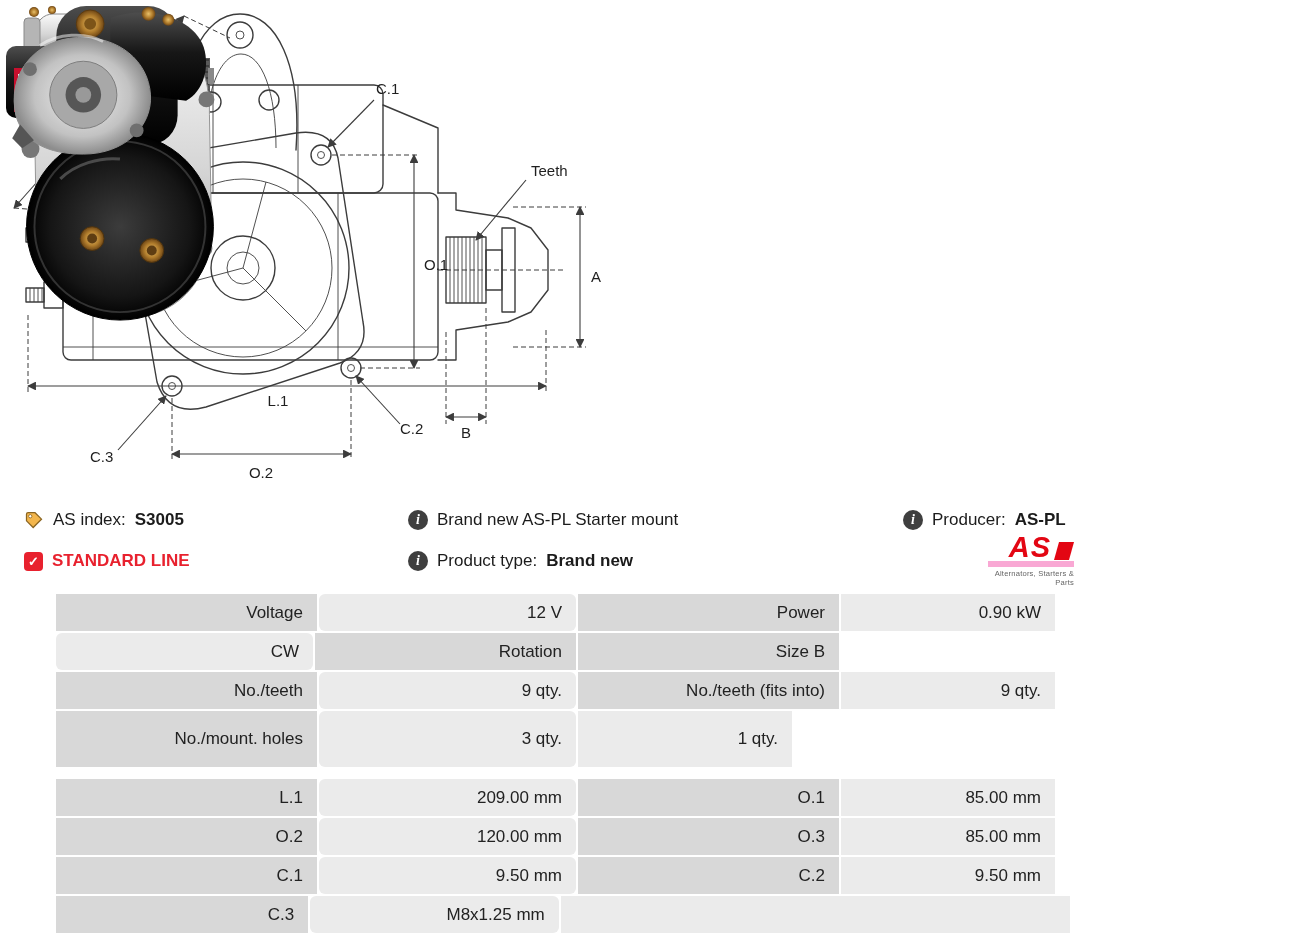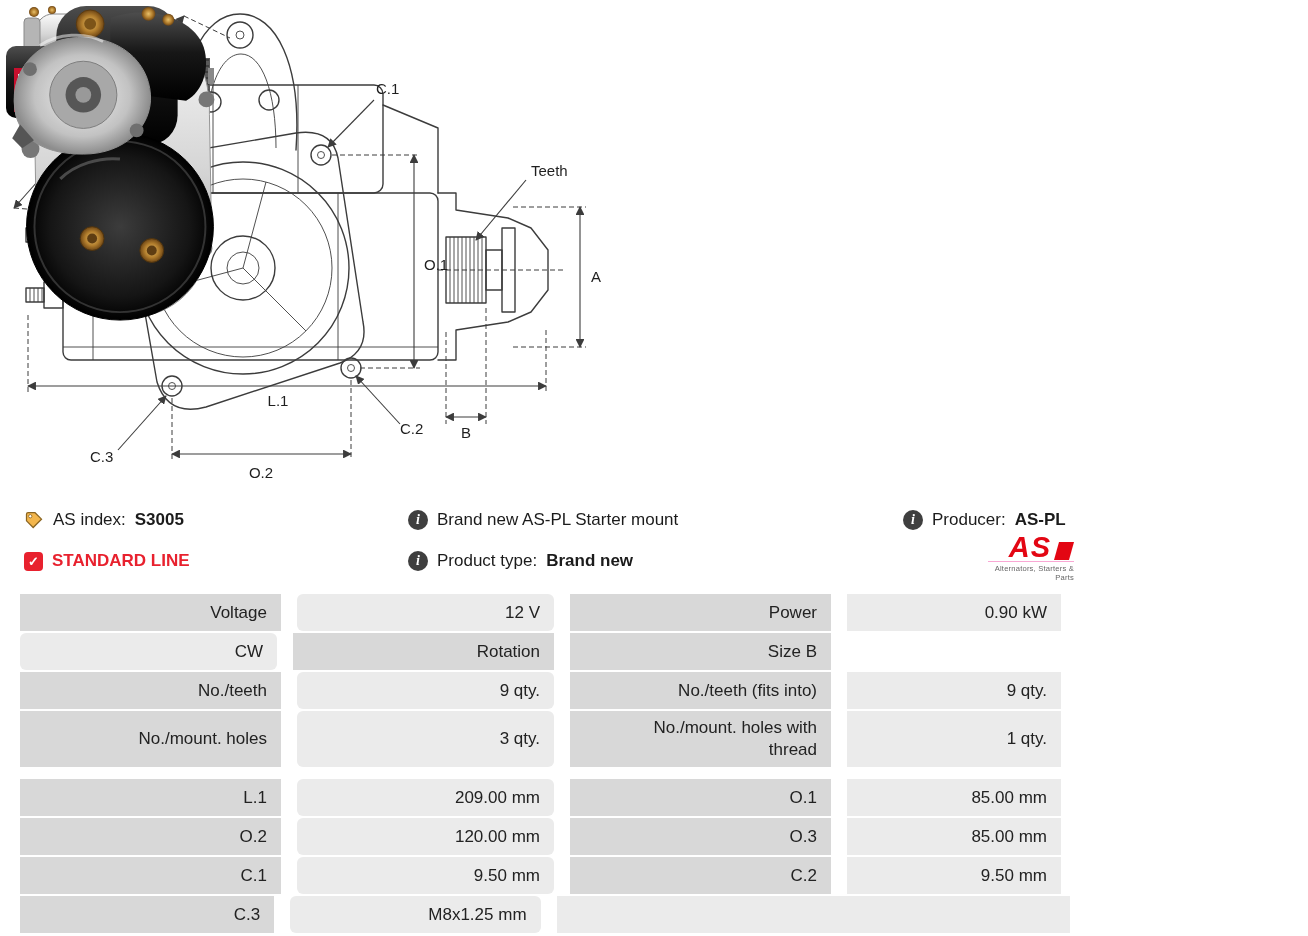--- a/index.html
+++ b/index.html
@@ -38,30 +38,30 @@
 
   .icon-info { display:inline-flex; width:20px; height:20px; border-radius:50%;
     background:#3f3f3f; color:#fff; align-items:center; justify-content:center;
     font-family:"Liberation Serif",serif; font-style:italic; font-weight:bold; font-size:14px; flex:0 0 20px; }
   .icon-check { display:inline-flex; width:19px; height:19px; border-radius:4px;
     background:#e8212e; color:#fff; align-items:center; justify-content:center;
     font-size:13px; font-weight:bold; flex:0 0 19px; }
 
   .as-logo { position:absolute; left:988px; top:534px; width:86px; text-align:right; }
   .as-logo-row { display:flex; align-items:flex-end; justify-content:flex-end; gap:3px;
-    border-bottom:1px solid #f9a8d4; padding-bottom:1px; }
+    border-bottom:6px solid #f9a8d4; padding-bottom:1px; }
   .as-logo-text { color:#e30613; font-weight:bold; font-style:italic; font-size:29px; line-height:26px; letter-spacing:1px; }
   .as-logo-flag { width:20px; height:18px; background:#e30613;
     clip-path:polygon(25% 0, 100% 0, 75% 100%, 0 100%); }
   .as-logo-sub { font-size:7.6px; color:#666; margin-top:2px; letter-spacing:0.2px; }
 
   
   .spec-table { position:absolute; left:20px; top:594px; width:1050px; display:flex; flex-direction:column; gap:2px; }
   .group-gap { height:8px; }
-  .spec-row { display:flex; gap:16px; }
+  .spec-row { display:flex; gap:2px;margin-left:36px; }
   .cell { height:37px; display:flex; align-items:center; justify-content:flex-end;
     padding:0 14px; font-size:17px; color:#222; }
   .cell.label  { background:#d8d8d8; width:261px; }
   .cell.value1 { background:#ebebeb; width:257px;border-radius:6px; }
   .cell.value2 { background:#ebebeb; width:214px; }
   .cell.merged { background:#ebebeb; width:528px; }
   .spec-row.tall .cell { height:56px; }
   .wrap { display:inline-block; max-width:185px; text-align:right; line-height:1.3; }
 </style>
 </head>
@@ -342,23 +342,20 @@
     <div class="spec-row">
       <div class="cell label">No./teeth</div>
       <div class="cell value1">9 qty.</div>
       <div class="cell label">No./teeth (fits into)</div>
       <div class="cell value2">9 qty.</div>
     </div>
 
     <div class="spec-row tall">
       <div class="cell label">No./mount. holes</div>
       <div class="cell value1">3 qty.</div>
-      <div class="cell label">
-          <span class="wrap">No./mount. holes with thread</span>
-        </div>
       <div class="cell value2">1 qty.</div>
     </div>
 
     <div class="group-gap"></div>
 
     <div class="spec-row">
       <div class="cell label">L.1</div>
       <div class="cell value1">209.00 mm</div>
       <div class="cell label">O.1</div>
       <div class="cell value2">85.00 mm</div>

